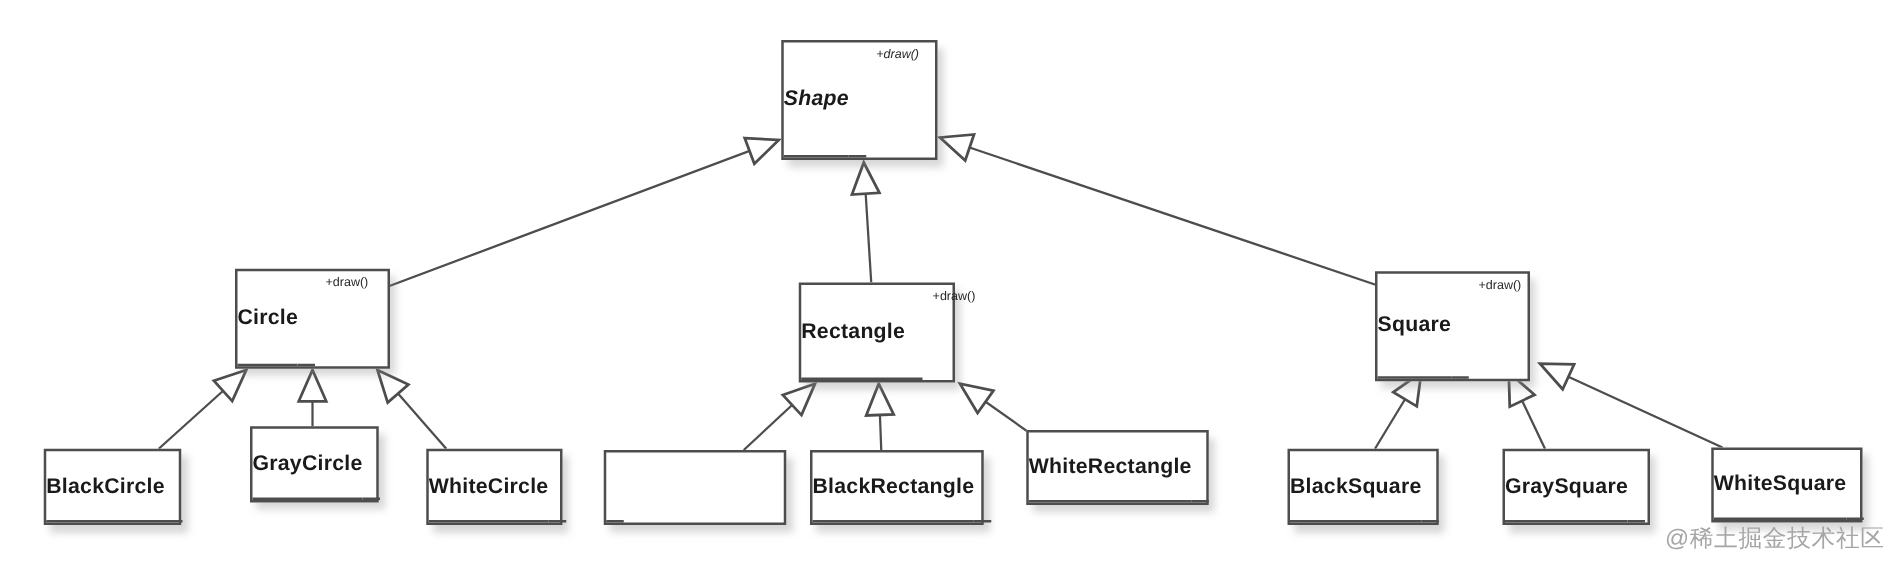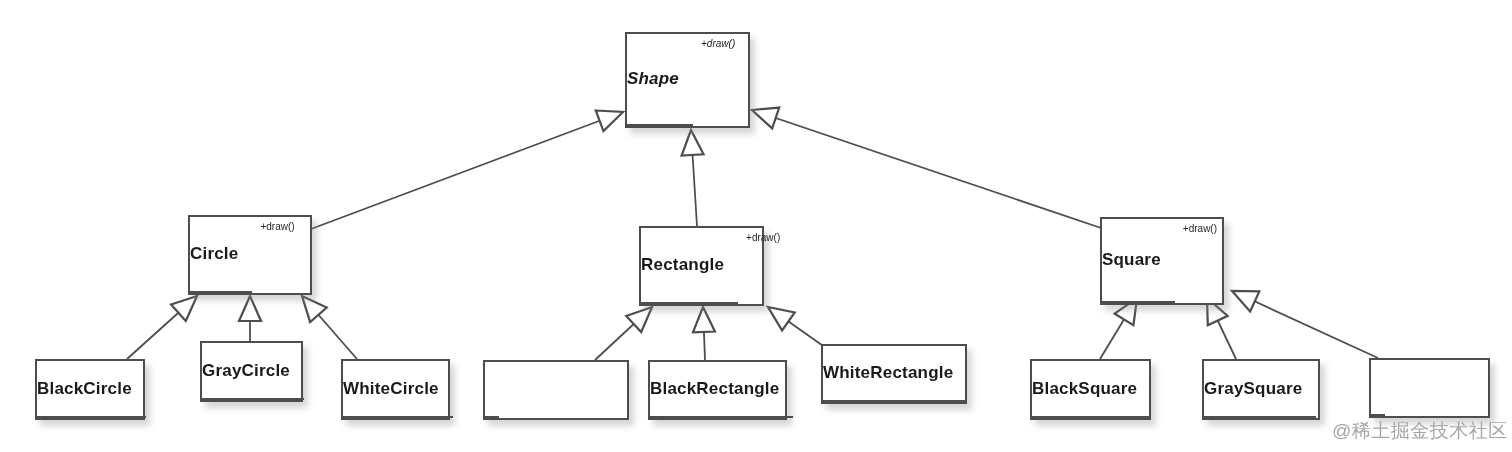--- a/index.html
+++ b/index.html
@@ -141,19 +141,20 @@
     <div class="box-methods"></div>
   </div>
 
   <div class="uml-box leaf" style="left:1202px;top:359px;width:118px;height:61px">
     <div class="box-title">GraySquare</div>
     <div class="box-attrs"></div>
     <div class="box-methods"></div>
   </div>
 
   <div class="uml-box leaf" style="left:1369px;top:358px;width:121px;height:60px">
+    <div class="box-title">WhiteSquare</div>
     <div class="box-attrs"></div>
     <div class="box-methods"></div>
   </div>
 
   <div class="watermark">@稀土掘金技术社区</div>
 
 </div>
 
 </body></html>

